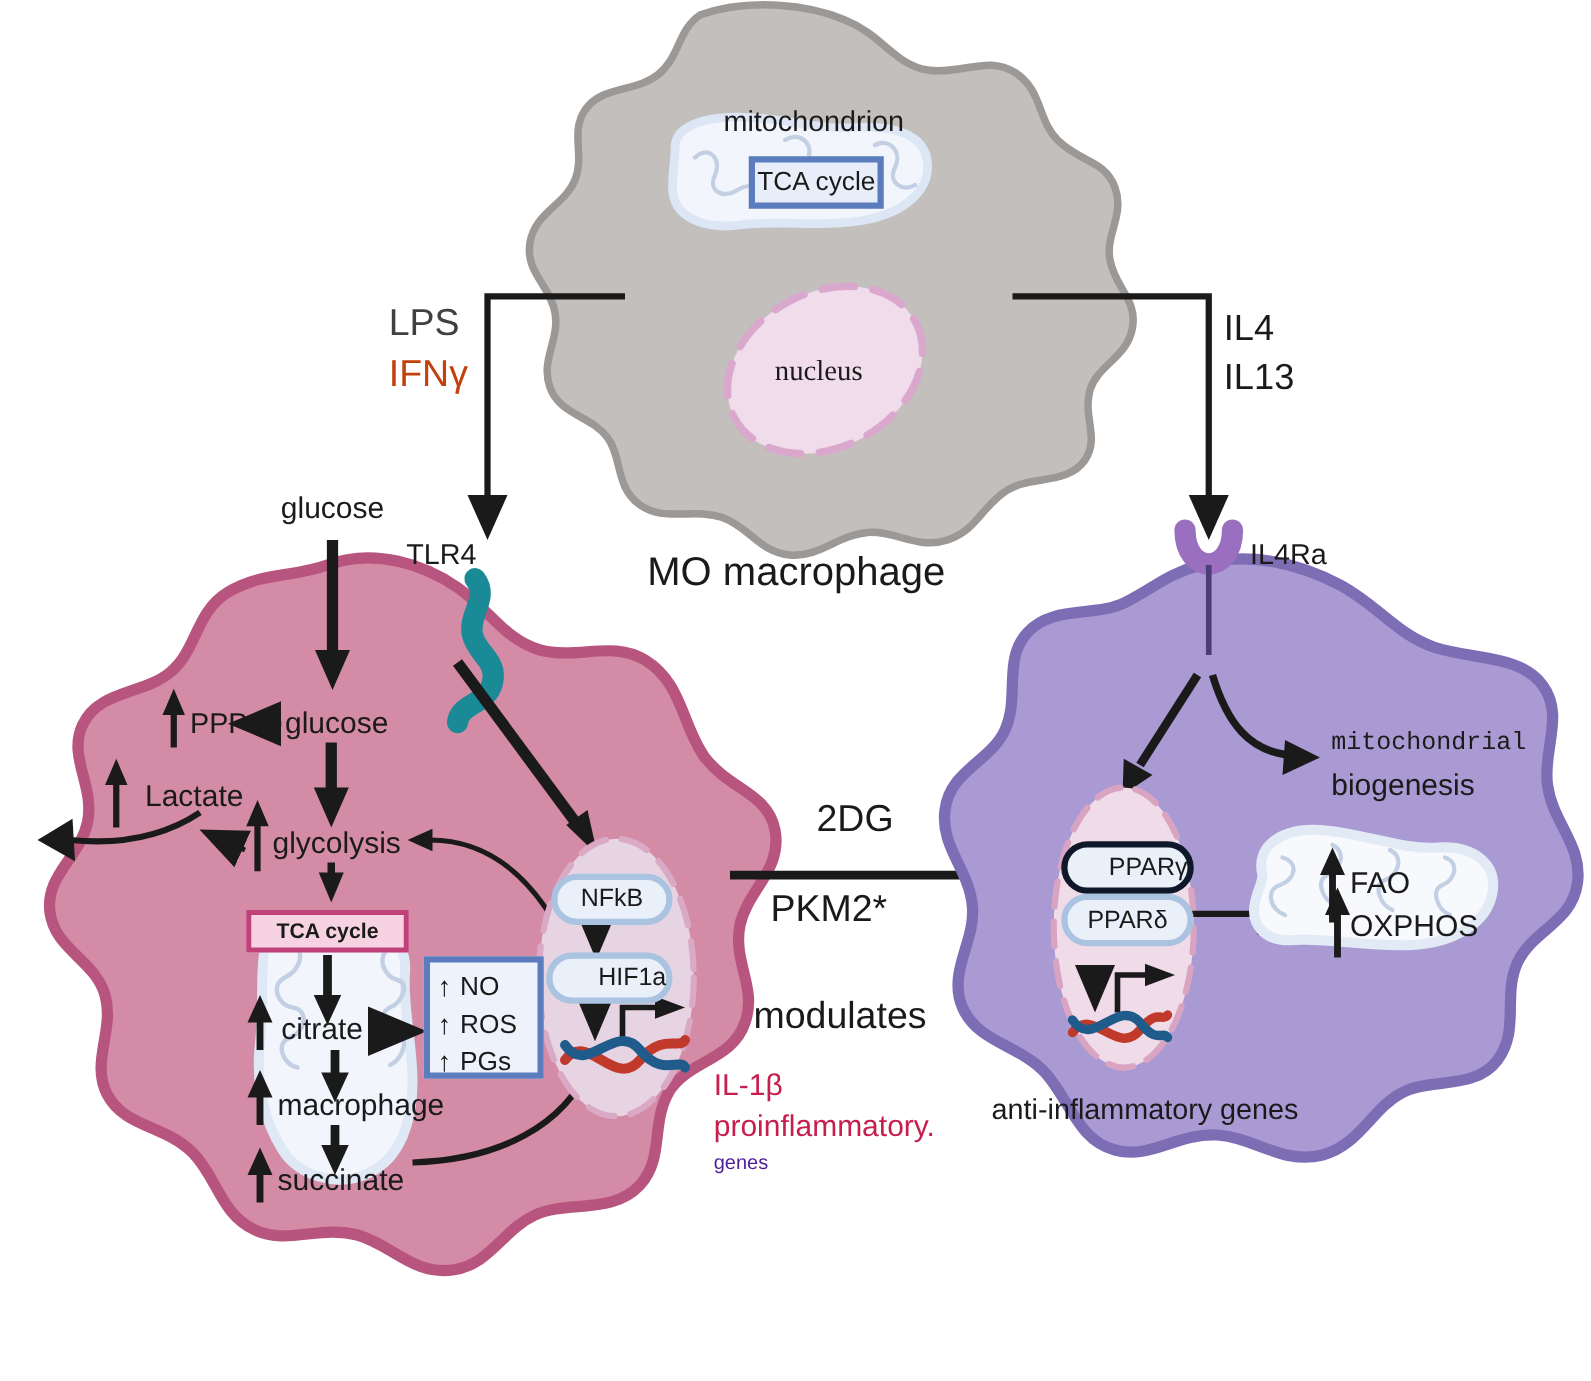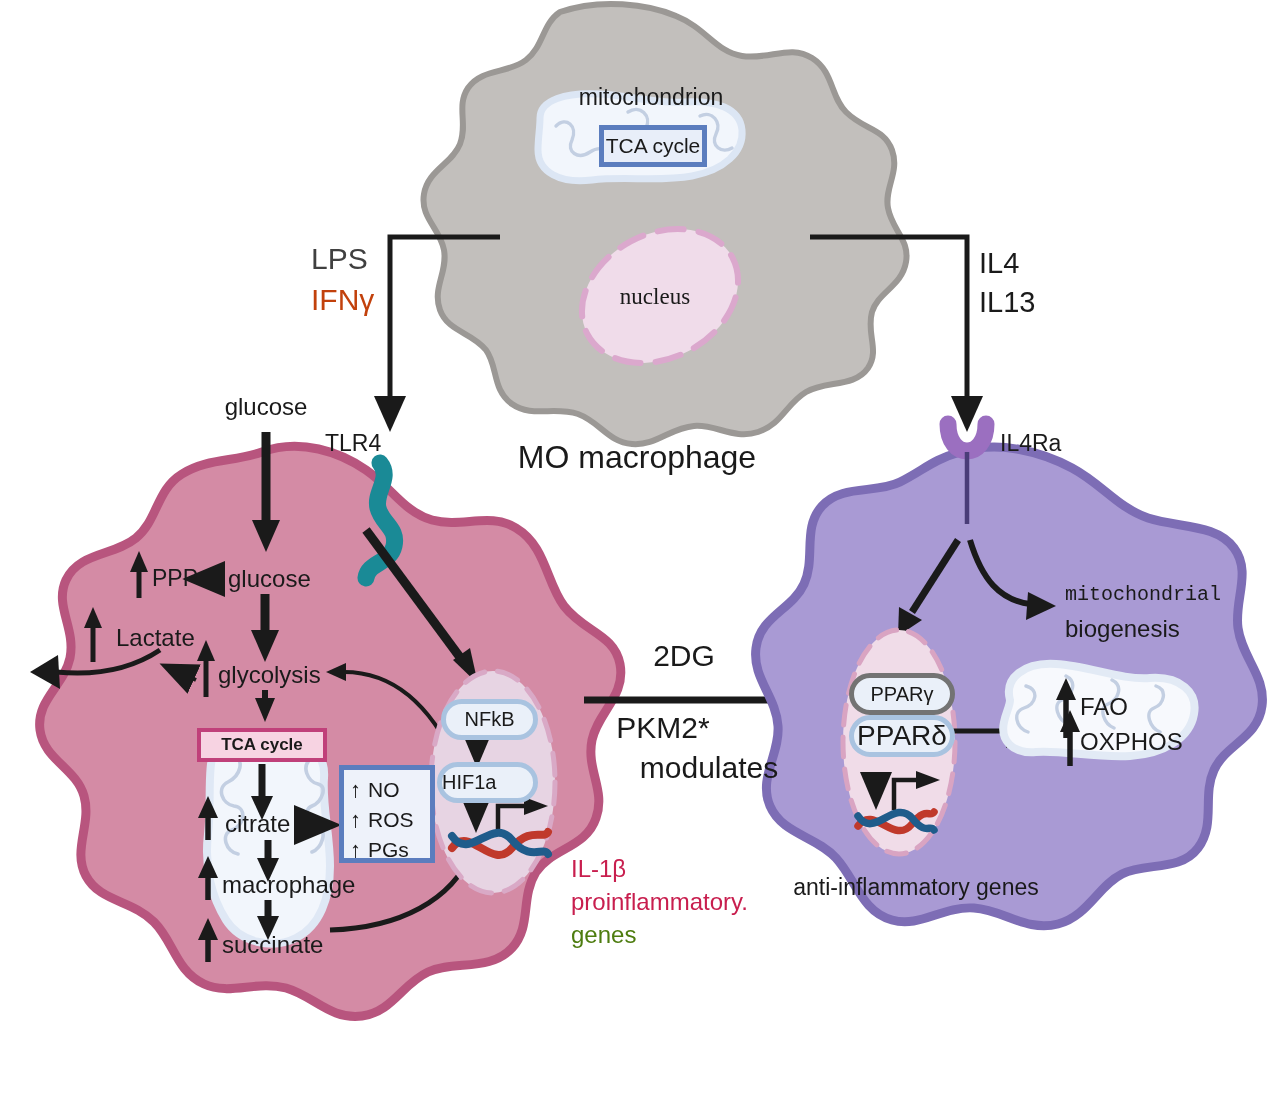--- a/index.html
+++ b/index.html
@@ -298,34 +298,34 @@
   </div>
 
   <div style="position:absolute;left:441px;top:699px;width:97px;height:41px;
               background:#eaf0f9;border:5px solid #a9c3e0;border-radius:21px;box-sizing:border-box;
               display:flex;align-items:center;justify-content:center;">
     <span style="font-size:20px;">NFkB</span>
   </div>
 
   <div style="position:absolute;left:437px;top:762px;width:101px;height:41px;
               background:#eaf0f9;border:5px solid #a9c3e0;border-radius:21px;box-sizing:border-box;
-              display:flex;align-items:center;justify-content:flex-start;">
+              display:flex;align-items:center;justify-content:flex-end;">
     <span style="font-size:20px;">HIF1a</span>
   </div>
 
   <div style="position:absolute;left:849px;top:673px;width:106px;height:42px;
-              background:#eaf0f9;border:5px solid #737373;border-radius:21px;box-sizing:border-box;
-              display:flex;align-items:center;justify-content:center;">
+              background:#eaf0f9;border:5px solid #0f172a;border-radius:21px;box-sizing:border-box;
+              display:flex;align-items:center;justify-content:flex-end;">
     <span style="font-size:20px;">PPARγ</span>
   </div>
 
   <div style="position:absolute;left:849px;top:715px;width:106px;height:42px;
               background:#eaf0f9;border:5px solid #a9c3e0;border-radius:21px;box-sizing:border-box;
               display:flex;align-items:center;justify-content:center;">
-    <span style="font-size:28px;">PPARδ</span>
+    <span style="font-size:20px;">PPARδ</span>
   </div>
 
   <div class="lbl c" style="left:651px;top:85px;font-size:23px;">mitochondrion</div>
   <div class="lbl c" style="left:655px;top:284px;font-size:23px;font-family:Liberation Serif, serif;">nucleus</div>
   <div class="lbl c" style="left:637px;top:440px;font-size:32px;">MO macrophage</div>
 
   <div class="lbl" style="left:311px;top:242px;font-size:30px;color:#404040;">LPS</div>
   <div class="lbl" style="left:311px;top:283px;font-size:30px;color:#c2410c;">IFNγ</div>
 
   <div class="lbl" style="left:979px;top:247px;font-size:29px;">IL4</div>
@@ -337,25 +337,25 @@
   <div class="lbl c" style="left:266px;top:394px;font-size:24px;">glucose</div>
   <div class="lbl" style="left:152px;top:566px;font-size:23px;">PPP</div>
   <div class="lbl" style="left:228px;top:566px;font-size:24px;">glucose</div>
   <div class="lbl" style="left:116px;top:625px;font-size:24px;">Lactate</div>
   <div class="lbl" style="left:218px;top:662px;font-size:24px;">glycolysis</div>
   <div class="lbl" style="left:225px;top:811px;font-size:24px;">citrate</div>
   <div class="lbl" style="left:222px;top:872px;font-size:24px;">macrophage</div>
   <div class="lbl" style="left:222px;top:932px;font-size:24px;">succinate</div>
   <div class="lbl" style="left:571px;top:856px;font-size:24px;color:#c81e4e;">IL-1β</div>
   <div class="lbl" style="left:571px;top:889px;font-size:24px;color:#c81e4e;">proinflammatory.</div>
-  <div class="lbl" style="left:571px;top:922px;font-size:24px;color:#4d7c0f;">genes</div>
+  <div class="lbl" style="left:571px;top:922px;font-size:16px;color:#4c1d95;">genes</div>
 
   <div class="lbl c" style="left:684px;top:639px;font-size:30px;">2DG</div>
   <div class="lbl c" style="left:663px;top:711px;font-size:30px;">PKM2*</div>
-  <div class="lbl c" style="left:672px;top:751px;font-size:30px;margin-left:37px;">modulates</div>
+  <div class="lbl c" style="left:672px;top:796px;font-size:30px;">modulates</div>
 
   <div class="lbl" style="left:1065px;top:584px;font-size:20px;font-family:Liberation Mono, monospace;">mitochondrial</div>
   <div class="lbl" style="left:1065px;top:616px;font-size:24px;">biogenesis</div>
   <div class="lbl" style="left:1080px;top:694px;font-size:24px;">FAO</div>
   <div class="lbl" style="left:1080px;top:729px;font-size:24px;">OXPHOS</div>
   <div class="lbl c" style="left:916px;top:875px;font-size:23px;">anti-inflammatory genes</div>
 
   <div class="lbl" style="left:-9999px;top:0;"></div>
 </div>
 

